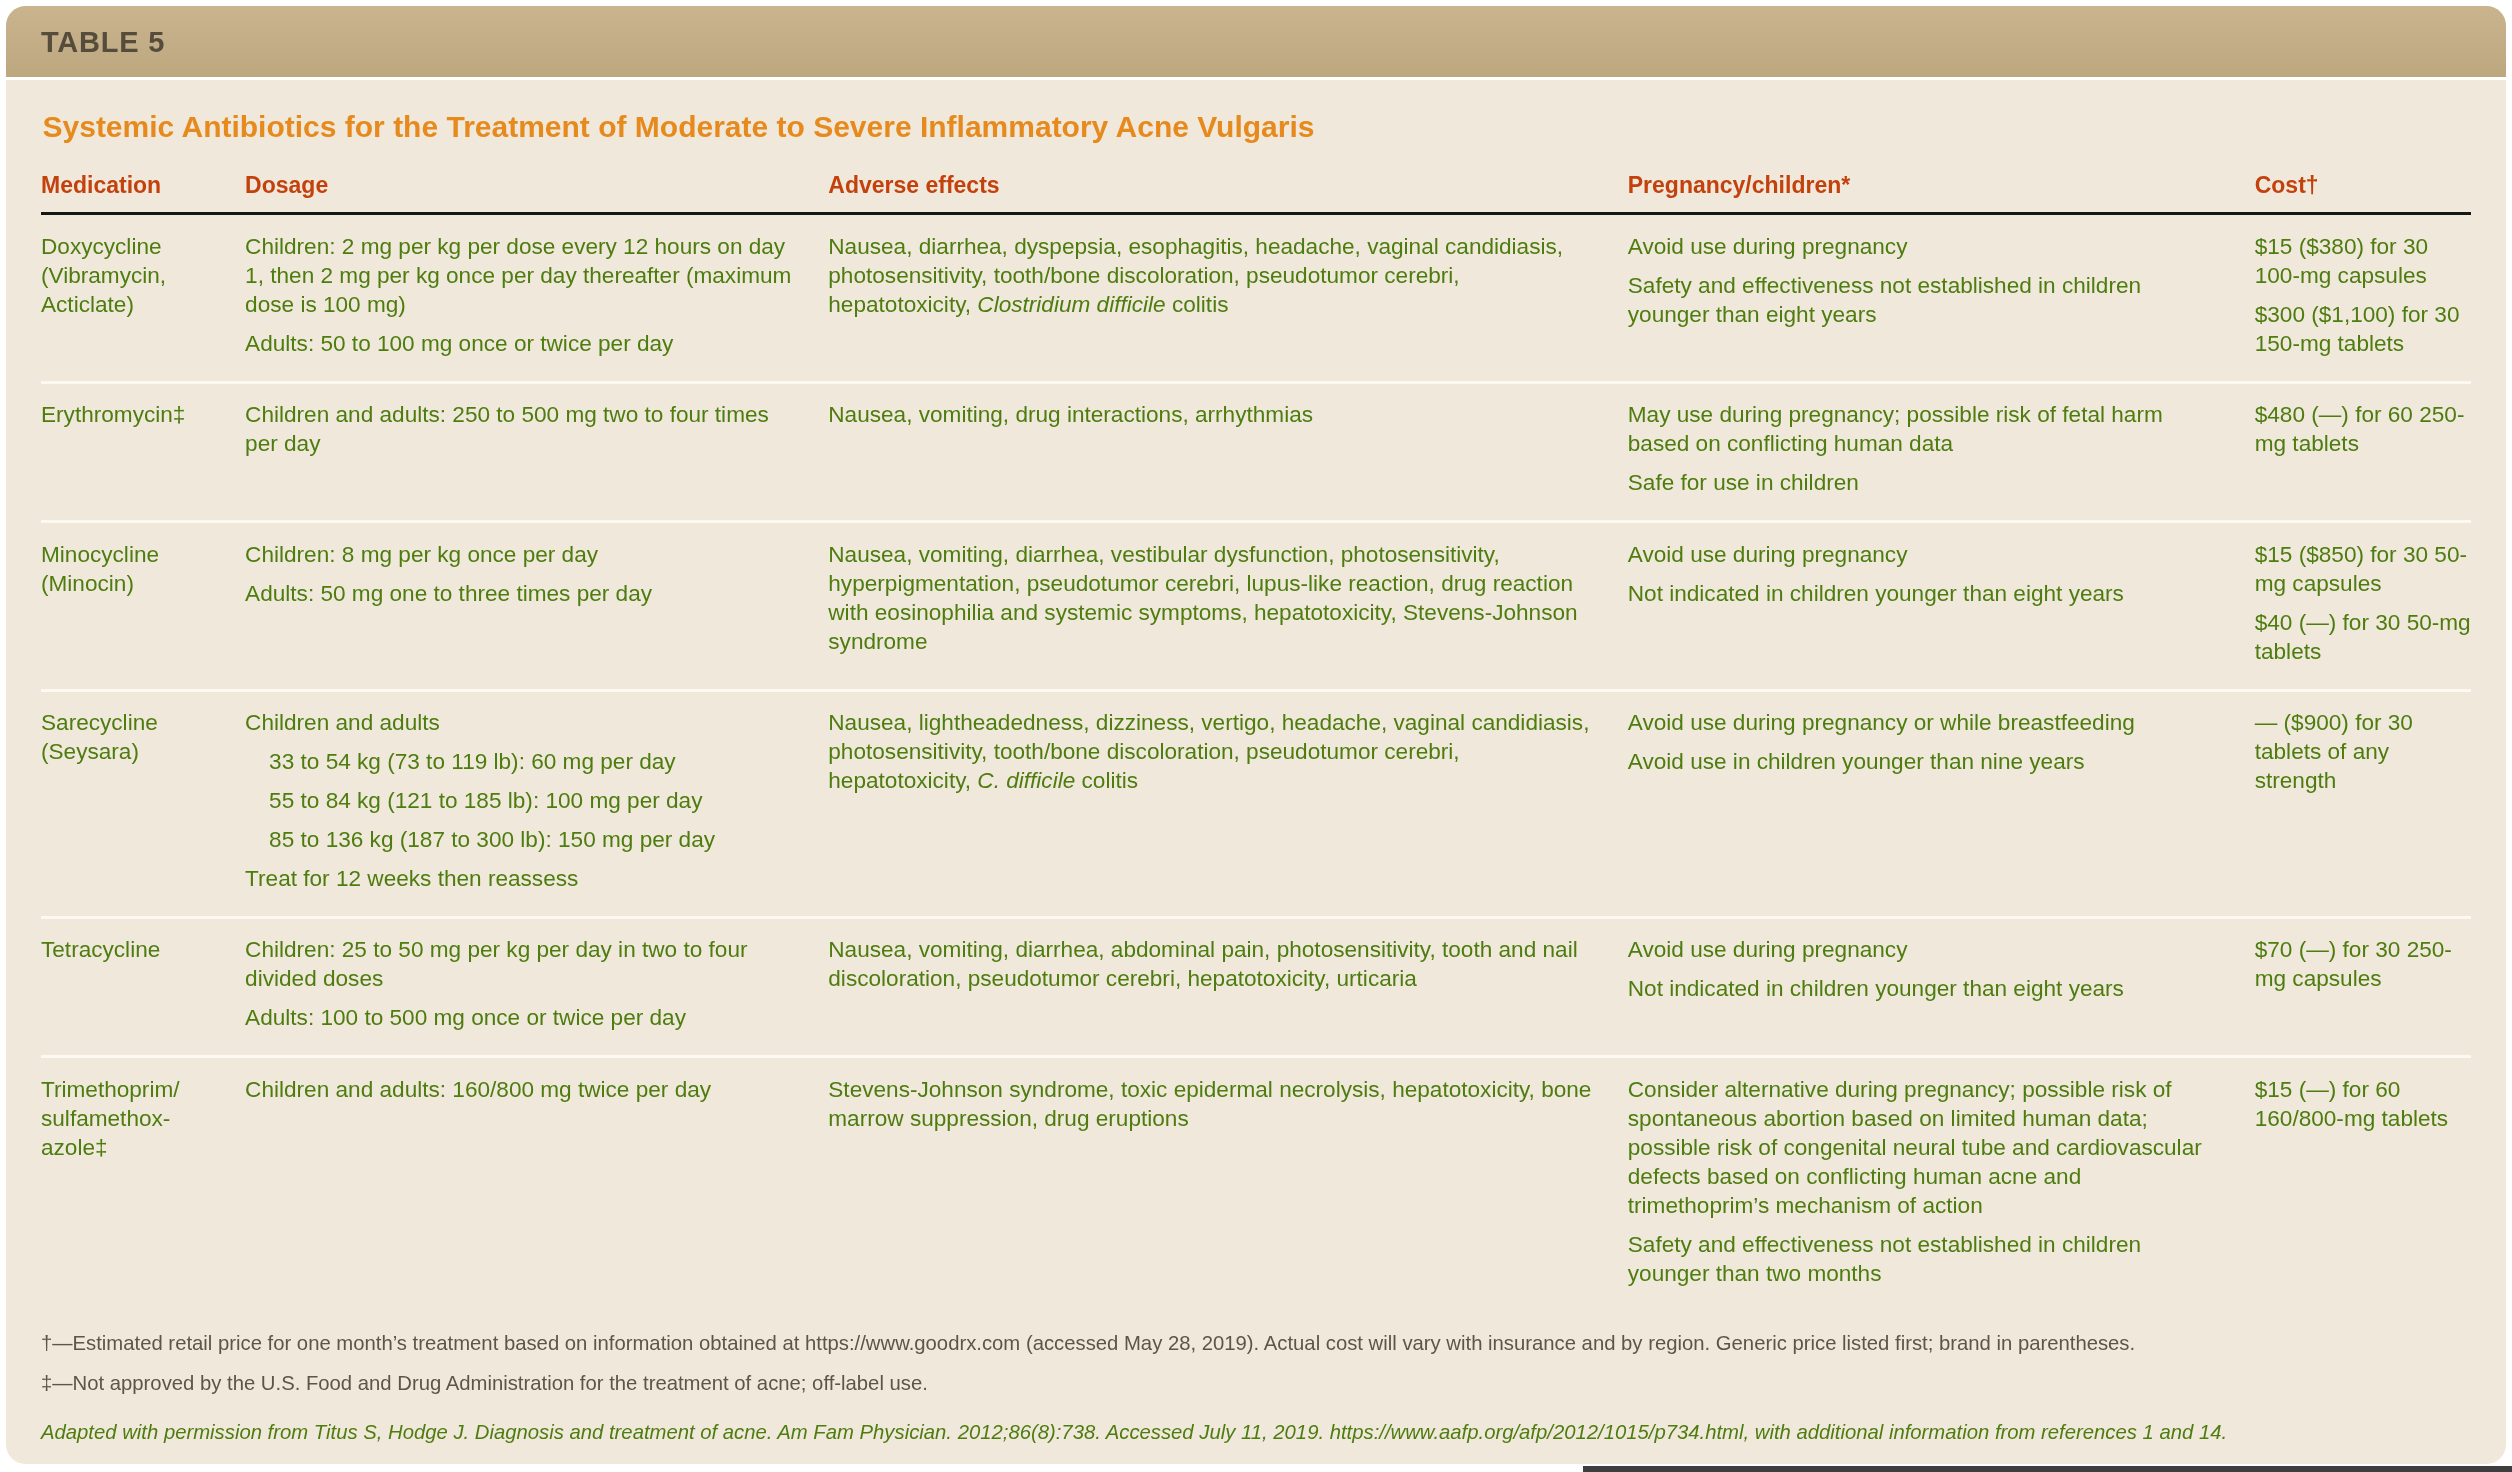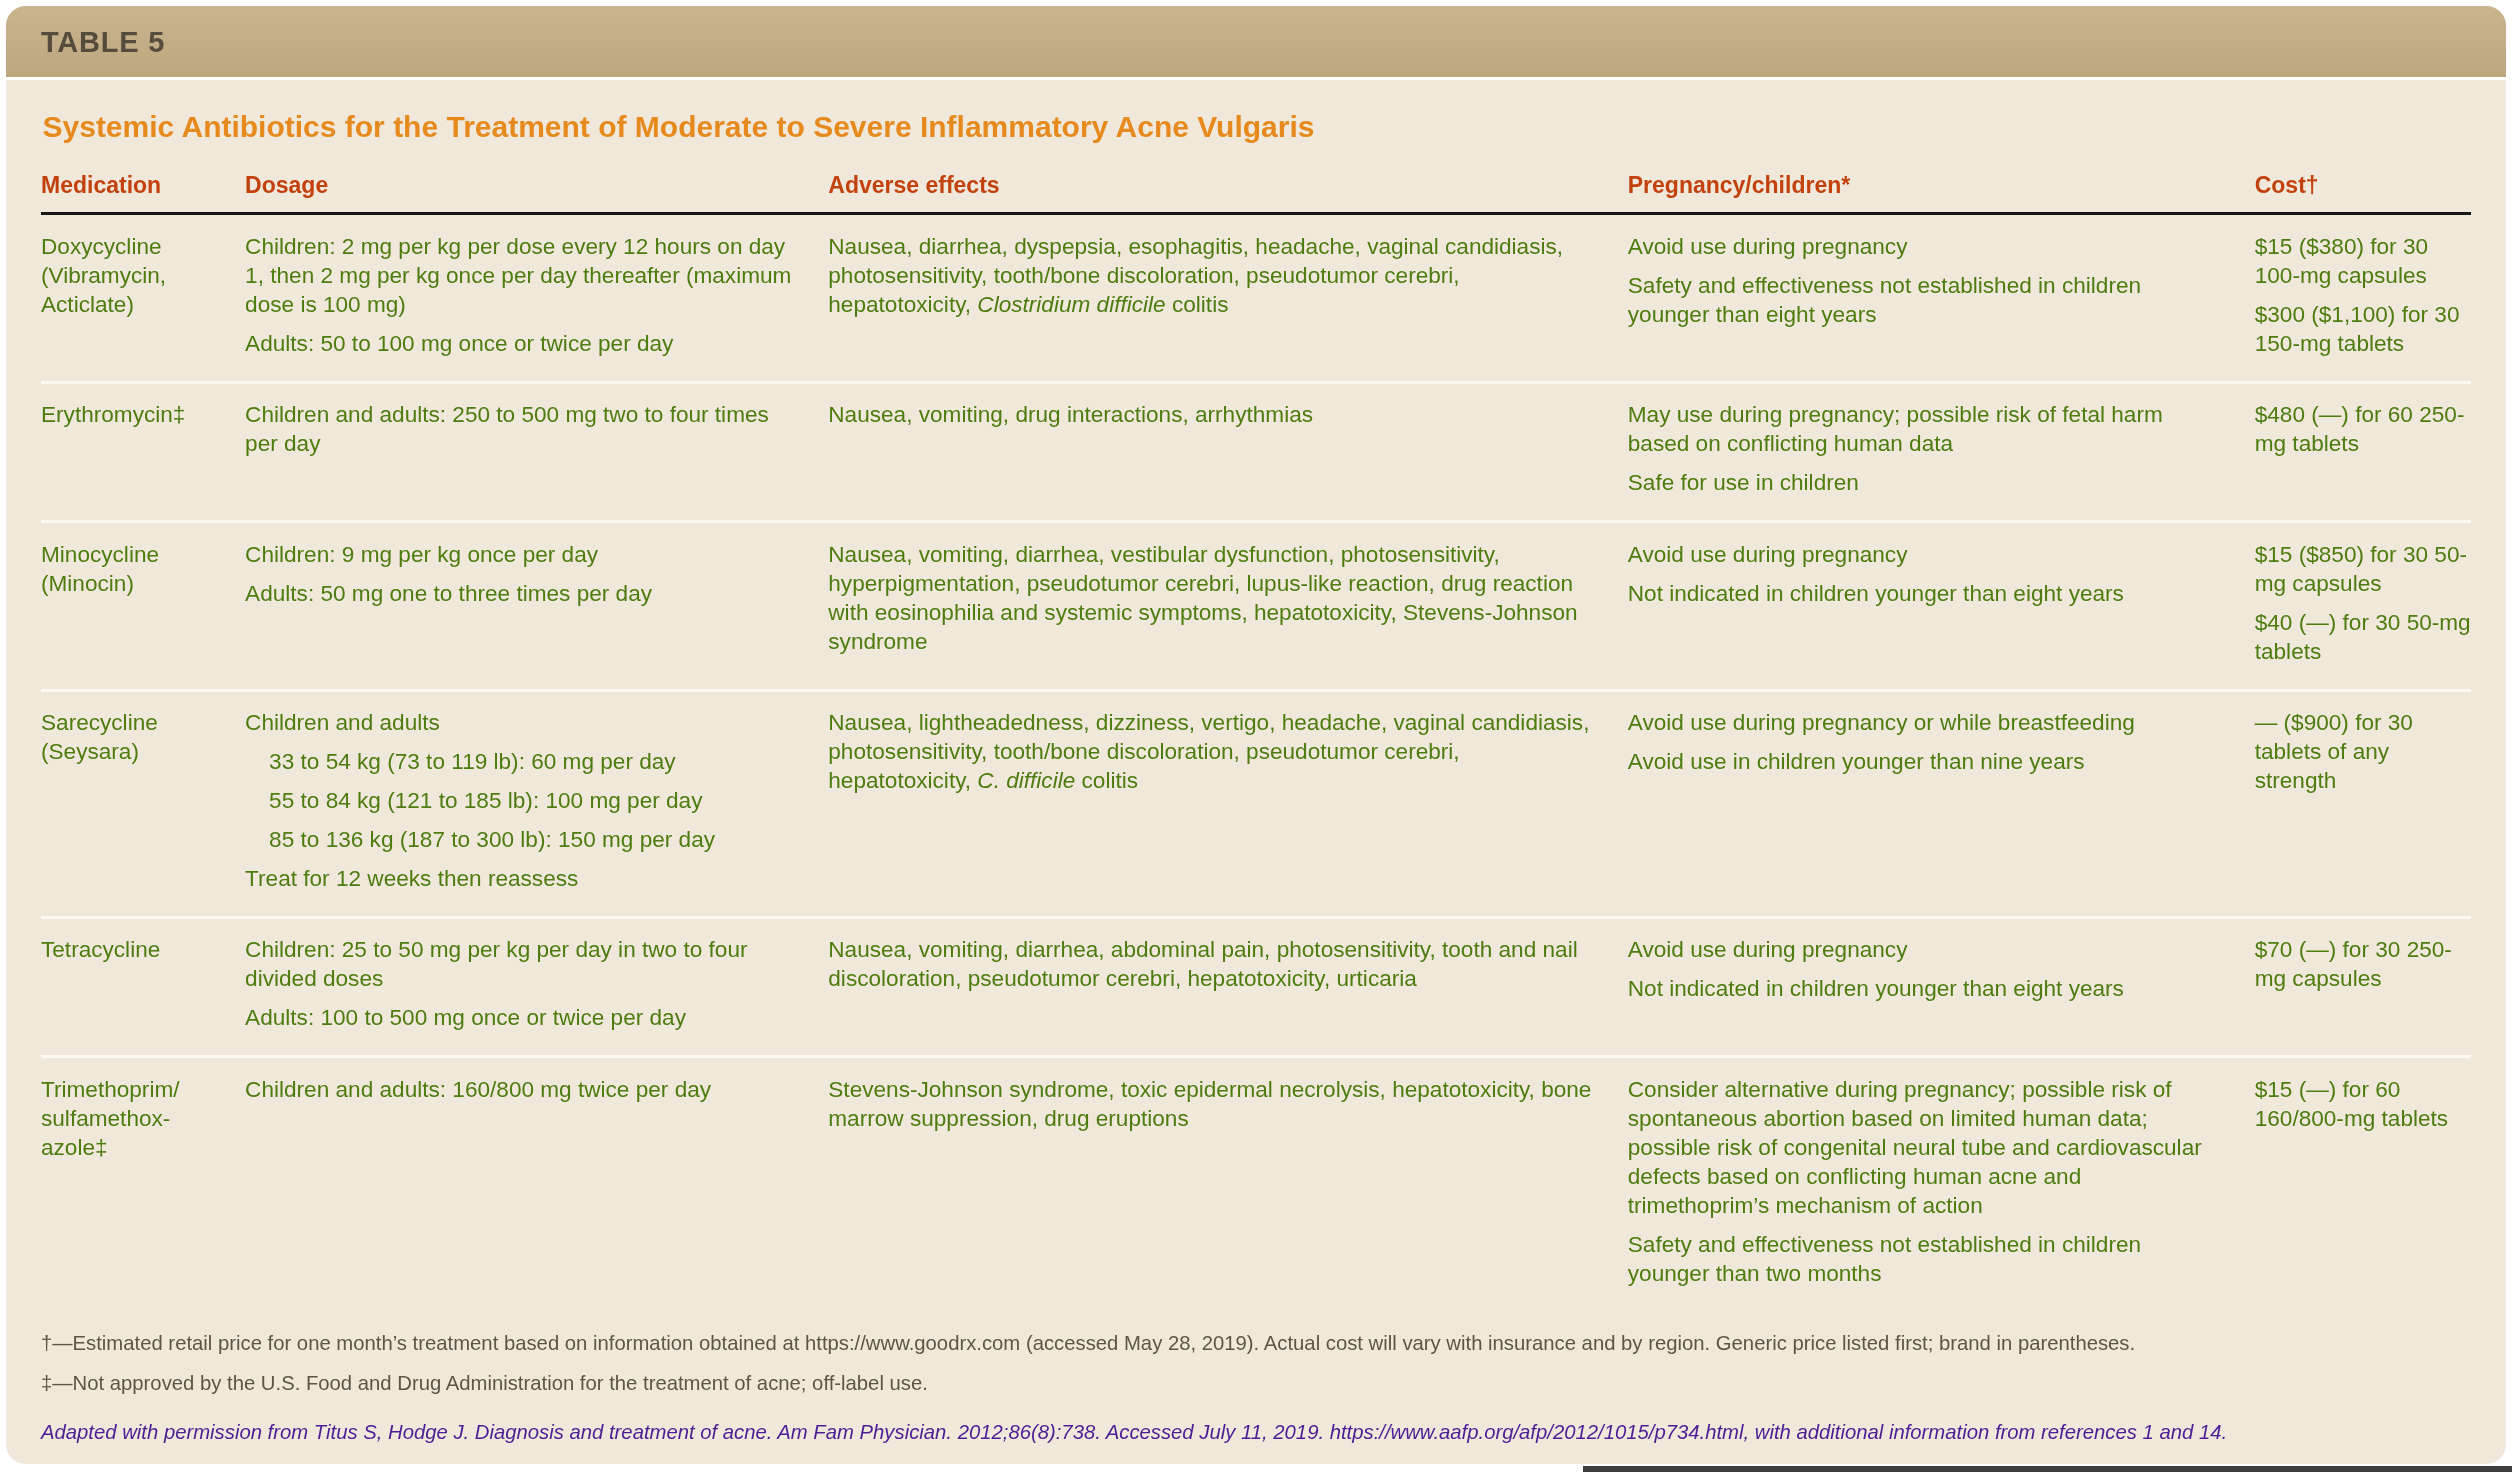--- a/index.html
+++ b/index.html
@@ -34,21 +34,21 @@
     padding:16.6px 33px 22.6px 0;
   }
   th:last-child,td:last-child{padding-right:0;margin-top:40px;}
   tbody tr:not(:first-child) td{border-top:3.8px solid #fcf9f2;}
   .para + .para{margin-top:9.8px;}
   .para.indent{padding-left:24px;}
   i{font-style:italic;}
   .footnotes{margin-top:18px;font-size:20.3px;line-height:1.44;color:#5d5646;}
   .footnote + .footnote{margin-top:11px;}
   .attribution{
-    margin-top:19.6px;font-size:20.3px;line-height:1.44;color:#4c1d95;font-style:italic;
+    margin-top:19.6px;font-size:20.3px;line-height:1.44;color:#4d7c0f;font-style:italic;
   }
   .scan-edge{
     position:absolute;right:0;bottom:0;width:37%;height:6.8px;background:#3e3e3e;
   }
 </style>
 </head>
 <body>
 
 <div class="page">
 
@@ -113,21 +113,21 @@
             </td>
             <td>
               <div class="para">$480 (—) for 60 250-mg tablets</div>
             </td>
           </tr>
           <tr>
             <td>
               <div class="para">Minocycline<br>(Minocin)</div>
             </td>
             <td>
-              <div class="para">Children: 9 mg per kg once per day</div>
+              <div class="para">Children: 8 mg per kg once per day</div>
               <div class="para">Adults: 50 mg one to three times per day</div>
             </td>
             <td>
               <div class="para">Nausea, vomiting, diarrhea, vestibular dysfunction, photosensitivity, hyperpigmentation, pseudotumor cerebri, lupus-like reaction, drug reaction with eosinophilia and systemic symptoms, hepatotoxicity, Stevens-Johnson syndrome</div>
             </td>
             <td>
               <div class="para">Avoid use during pregnancy</div>
               <div class="para">Not indicated in children younger than eight years</div>
             </td>
             <td>

